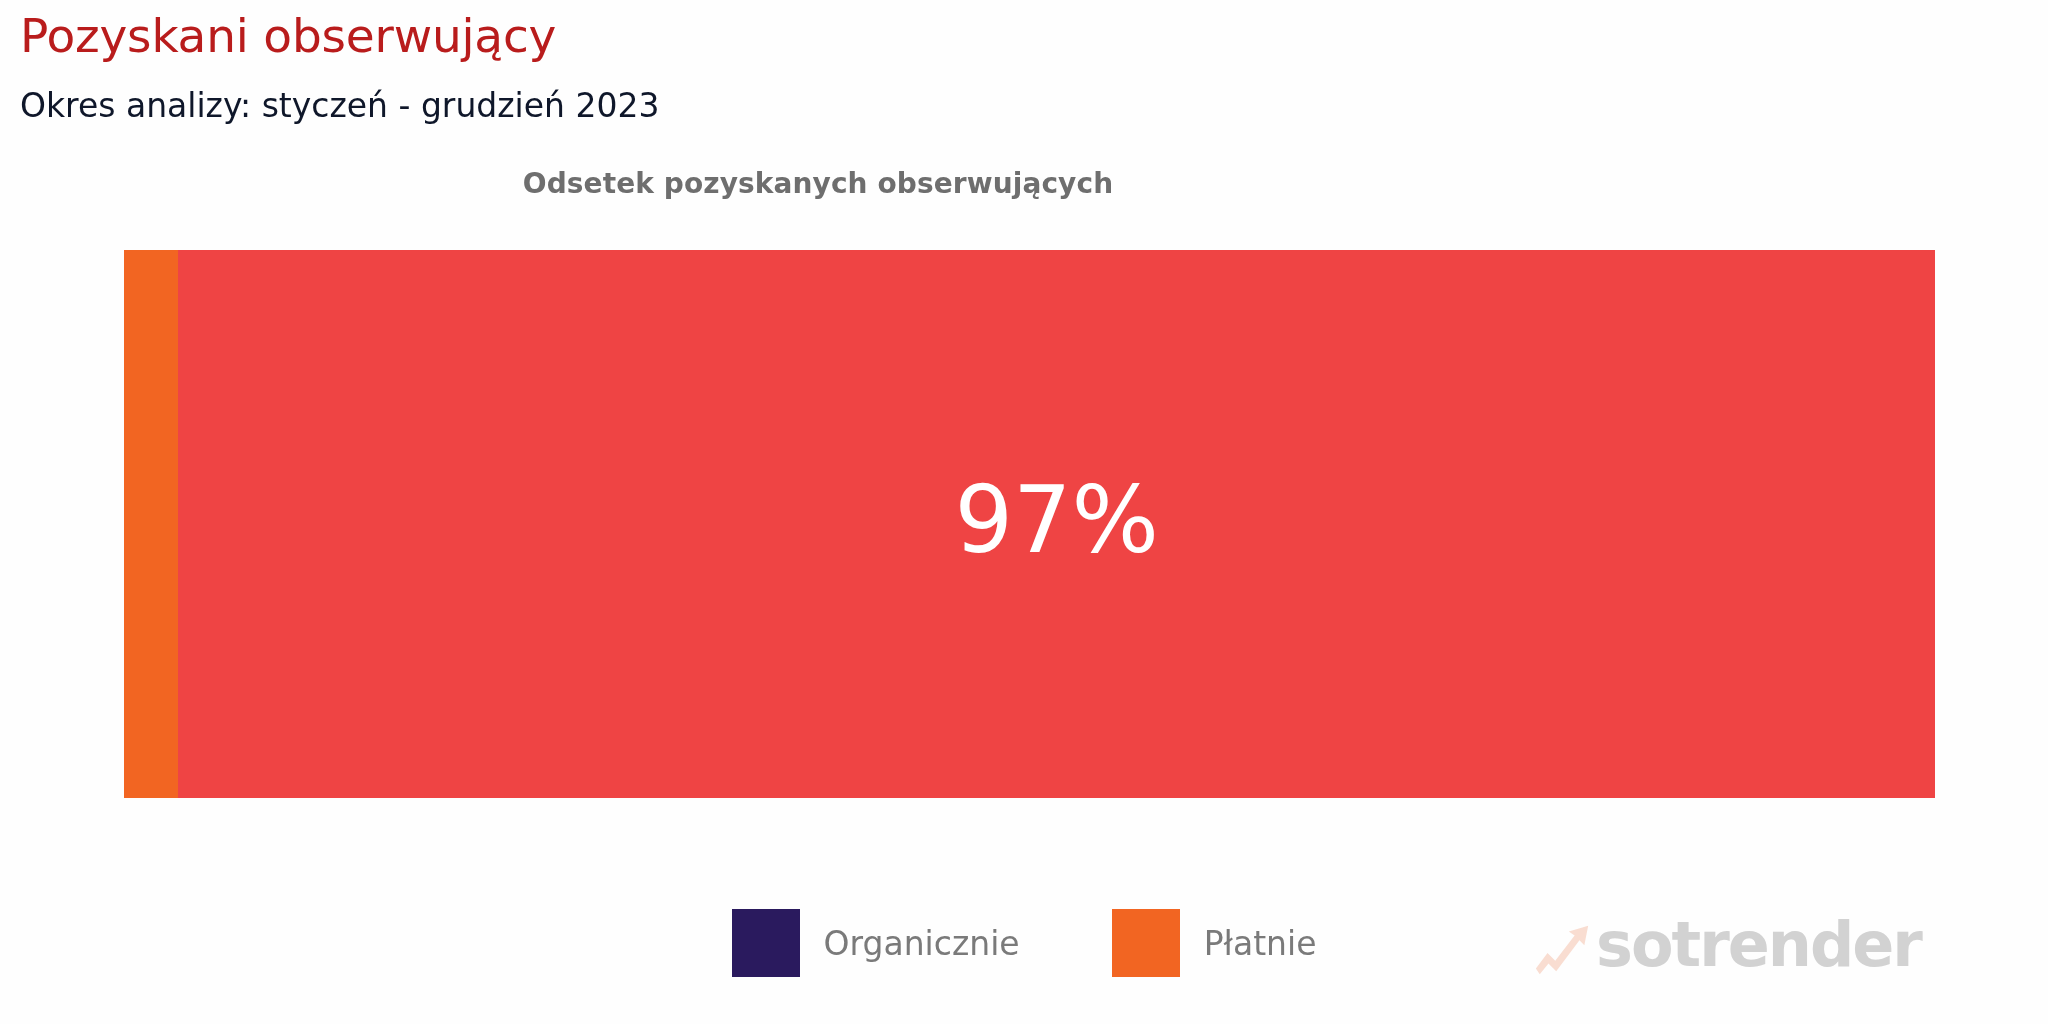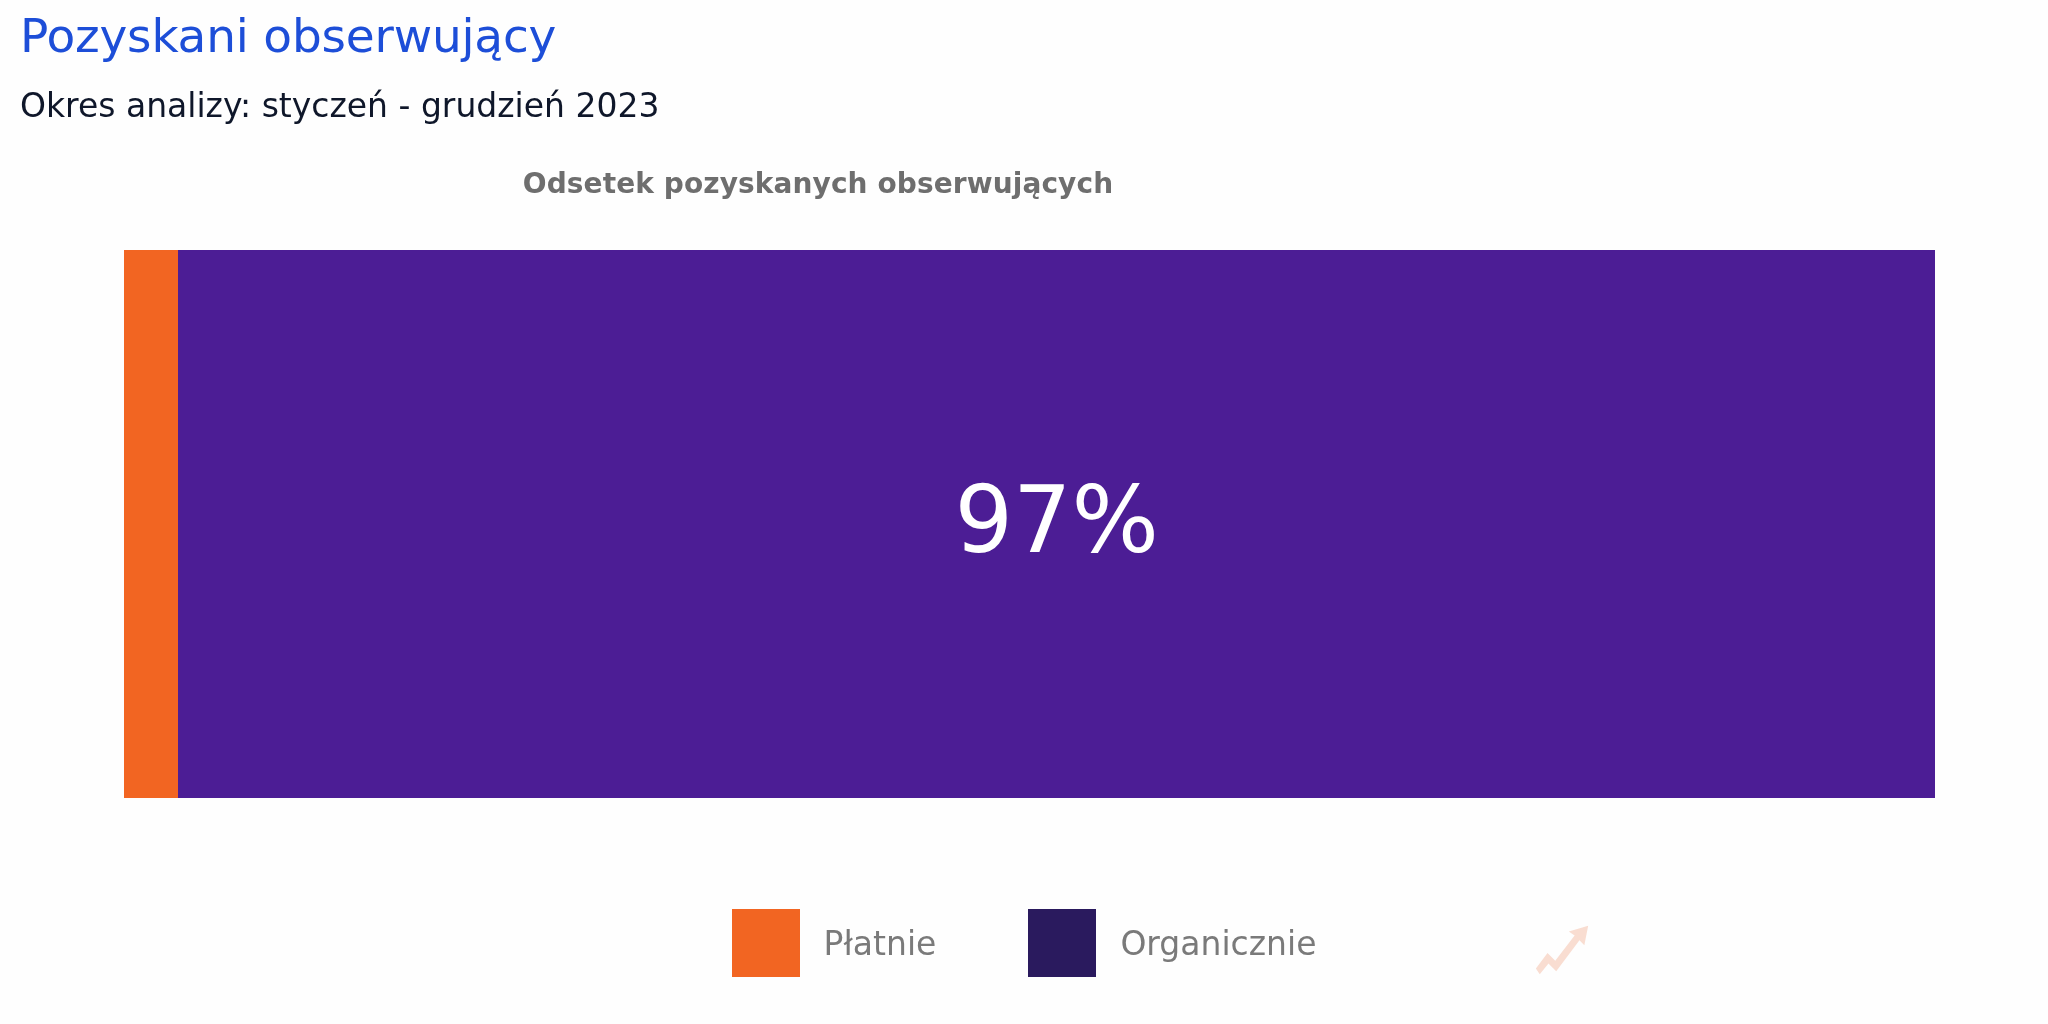--- a/index.html
+++ b/index.html
@@ -16,21 +16,21 @@
     background: #fefefe;
   }
 
   
   .page-title {
     position: absolute;
     left: 20px;
     top: 8px;
     font-size: 47px;
     font-weight: 400;
-    color: #1d4ed8;
+    color: #b91c1c;
     letter-spacing: -0.2px;
     white-space: nowrap;
   }
   .page-subtitle {
     position: absolute;
     left: 20px;
     top: 86px;
     font-size: 33px;
     font-weight: 400;
     color: #0f172a;
@@ -162,41 +162,42 @@
 <div class="chart-area">
 
   <div class="chart-title">Odsetek pozyskanych obserwujących</div>
 
   <div class="plot">
 
     <div class="seg seg-paid" id="seg-paid" style="flex: 0 0 3%; background: rgb(242, 101, 34);">
       
     </div>
 
-    <div class="seg seg-organic" id="seg-organic" style="flex: 0 0 97%; background: #4c1d95;">
+    <div class="seg seg-organic" id="seg-organic" style="flex: 0 0 97%; background: #ef4444;">
       <span class="seg-value" style="color: rgb(255, 255, 255);">97%</span>
     </div>
 
   </div>
 
   <div class="legend">
+
+    <div class="legend-item">
+      <span class="legend-swatch" id="swatch-organic" style="background: rgb(42, 26, 94);"></span>
+      <span class="legend-label">Organicznie</span>
+    </div>
 
     <div class="legend-item">
       <span class="legend-swatch" id="swatch-paid" style="background: rgb(242, 101, 34);"></span>
       <span class="legend-label">Płatnie</span>
-    </div>
-
-    <div class="legend-item">
-      <span class="legend-swatch" id="swatch-organic" style="background: rgb(42, 26, 94);"></span>
-      <span class="legend-label">Organicznie</span>
     </div>
 
   </div>
 
 </div>
 
 <div class="brand-logo">
   <span class="brand-mark">
     <svg viewBox="0 0 64 64" width="62" height="62" aria-hidden="true">
       <path id="brand-arrow-path" d="M4 52 L16 36 L24 44 L44 18 L38 14 L58 8 L54 28 L49 23 L25 55 L17 47 L8 58 Z" fill="#f9ddd1"></path>
     </svg>
   </span>
+  <span class="brand-word" style="color: rgb(210, 210, 210);">sotrender</span>
 </div>
 
 </body></html>

